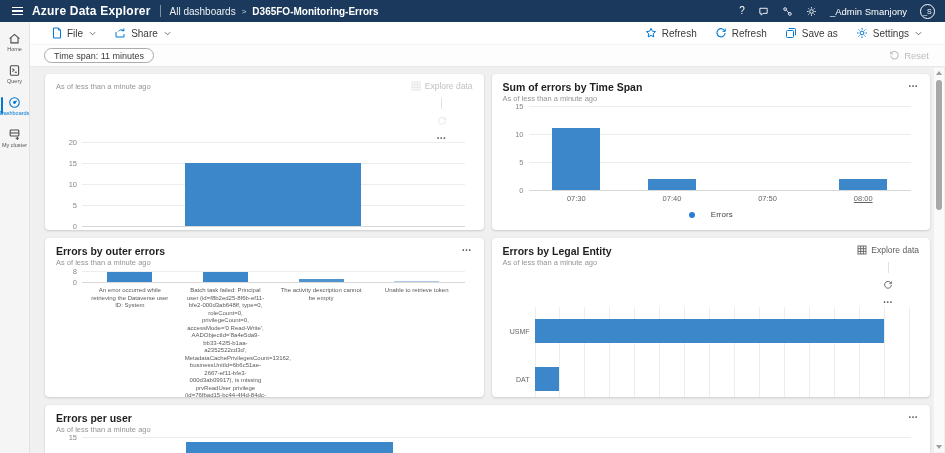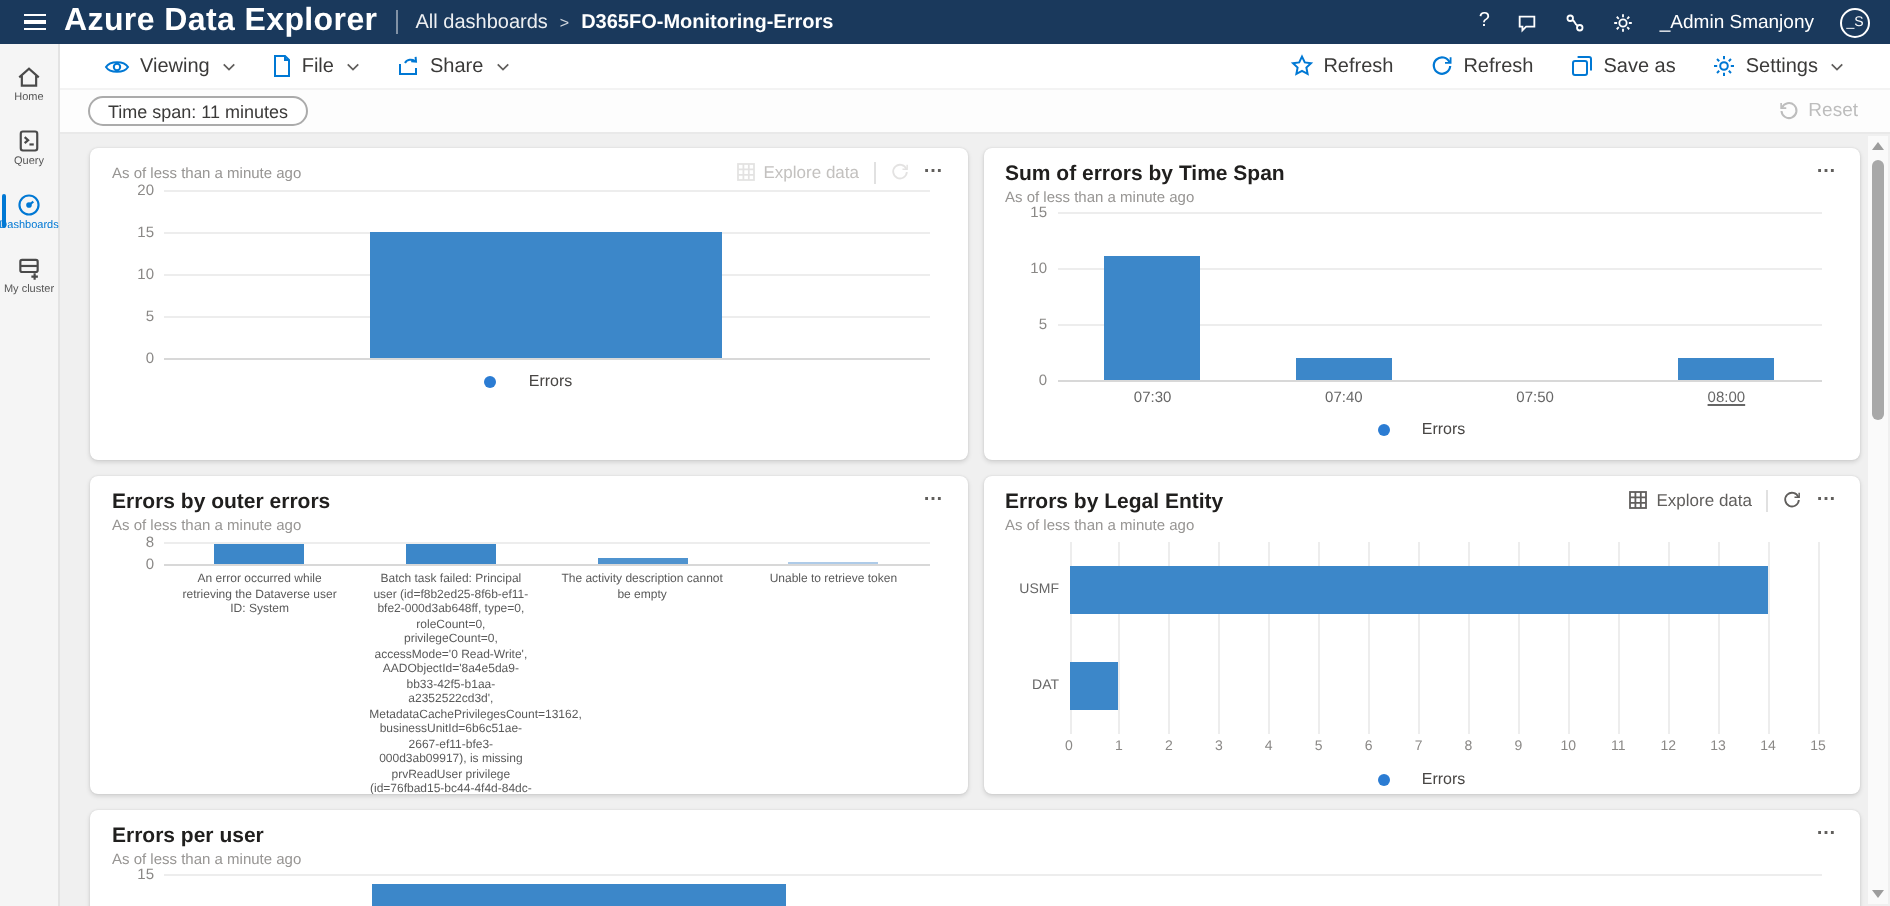--- a/index.html
+++ b/index.html
@@ -3,21 +3,21 @@
 <meta charset="utf-8">
 <style>
   * { margin:0; padding:0; box-sizing:border-box; }
   html,body { width:945px; height:453px; overflow:hidden; }
   body { font-family:"Liberation Sans", sans-serif; background:#f0f0f0; color:#323130; font-size:11px; }
 
   
   .topbar { height:22px; background:#1a395c; color:#fff; display:flex; align-items:center; padding:0 10px 0 12px; gap:9px; }
   .hamburger { display:flex; flex-direction:column; gap:2px; cursor:pointer; }
   .hamburger i { width:11px; height:1.4px; background:#fff; display:block; }
-  .app-title { font-weight:bold; font-size:16px; letter-spacing:.2px; cursor:pointer; }
+  .app-title { font-weight:bold; font-size:12px; letter-spacing:.2px; cursor:pointer; }
   .tb-divider { width:1px; height:12px; background:rgba(255,255,255,.45); }
   .breadcrumb { display:flex; align-items:center; gap:6px; font-size:10px; }
   .bc-root { opacity:.92; cursor:pointer; }
   .bc-sep { font-size:8px; opacity:.8; }
   .bc-current { font-weight:bold; }
   .tb-right { margin-left:auto; display:flex; align-items:center; gap:13px; }
   .tb-icon { color:#fff; font-size:10px; line-height:1; display:flex; align-items:center; cursor:pointer; }
   .tb-user { font-size:9.5px; cursor:pointer; }
   .avatar { width:15px; height:15px; border:1px solid #fff; border-radius:50%; display:flex; align-items:center; justify-content:center; font-size:7px; cursor:pointer; }
 
@@ -46,21 +46,21 @@
 
   
   .content { flex:1; padding:7px 15px 0 15px; overflow:hidden; }
   .grid { display:grid; grid-template-columns:1fr 1fr; grid-template-rows:156px 159px 150px; gap:8px; }
   .card { background:#fff; border-radius:4px; box-shadow:0 1px 2.5px rgba(0,0,0,.14), 0 0 1px rgba(0,0,0,.1); padding:7px 11px 3px 11px; overflow:hidden; }
   .card.wide { grid-column:1 / span 2; }
   .card-head { display:flex; align-items:flex-start; }
   .card-titles { min-width:0; }
   .card-title { font-size:10.5px; font-weight:bold; color:#201f1e; line-height:12px; }
   .card-sub { font-size:7.5px; color:#979593; margin-top:1px; }
-  .card-actions { margin-left:auto; display:flex; align-items:flex-start; gap:7px; font-size:8.5px; color:#605e5c; }
+  .card-actions { margin-left:auto; display:flex; align-items:center; gap:7px; font-size:8.5px; color:#605e5c;flex-direction:column; }
   .card-actions .explore { display:flex; align-items:center; gap:4px; cursor:pointer; }
   .card-actions .sep { width:1px; height:11px; background:#e1e1e1; }
   .card-actions .dots { font-weight:bold; color:#605e5c; letter-spacing:1px; cursor:pointer; font-size:10px; line-height:6px; }
   .card-actions.faded .explore, .card-actions.faded .ref { color:#c3c1bf; }
   .card-actions.faded .explore svg, .card-actions.faded .ref svg { opacity:.45; }
   .ref { cursor:pointer; display:flex; }
 
   
   .chart { margin-top:3px; }
   .plot { position:relative; margin-left:26px; margin-right:8px; }
@@ -166,30 +166,20 @@
           <path d="M2 4.6h8"></path>
           <path d="M8.6 8v3M7.1 9.5h3"></path>
         </svg>
       <span class="lbl">My cluster</span>
     </div>
   </aside>
 
   <div class="main">
 
     <div class="toolbar">
-      <div class="tbtn">
-        <svg width="13" height="11" viewBox="0 0 13 11" fill="none" stroke="#0078d4" stroke-width="1">
-            <path d="M1 5.5C3 2.3 10 2.3 12 5.5 10 8.7 3 8.7 1 5.5Z"></path>
-            <circle cx="6.5" cy="5.5" r="1.6"></circle>
-          </svg>
-        <span>Viewing</span>
-        <svg class="chev" width="7" height="5" viewBox="0 0 8 5" fill="none" stroke="#605e5c" stroke-width="1">
-            <path d="M1 1l3 3 3-3"></path>
-          </svg>
-      </div>
       <div class="tbtn">
         <svg width="10" height="12" viewBox="0 0 10 12" fill="none" stroke="#0078d4" stroke-width="1">
             <path d="M1.5 1h5L8.5 3v8h-7z"></path>
             <path d="M6.5 1v2h2"></path>
           </svg>
         <span>File</span>
         <svg class="chev" width="7" height="5" viewBox="0 0 8 5" fill="none" stroke="#605e5c" stroke-width="1">
             <path d="M1 1l3 3 3-3"></path>
           </svg>
       </div>

